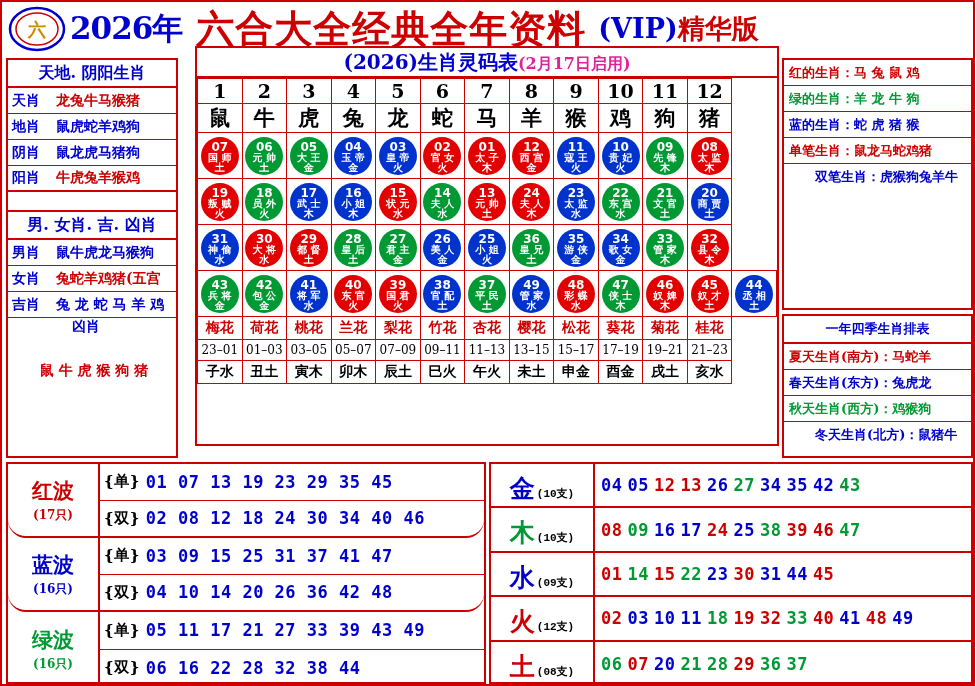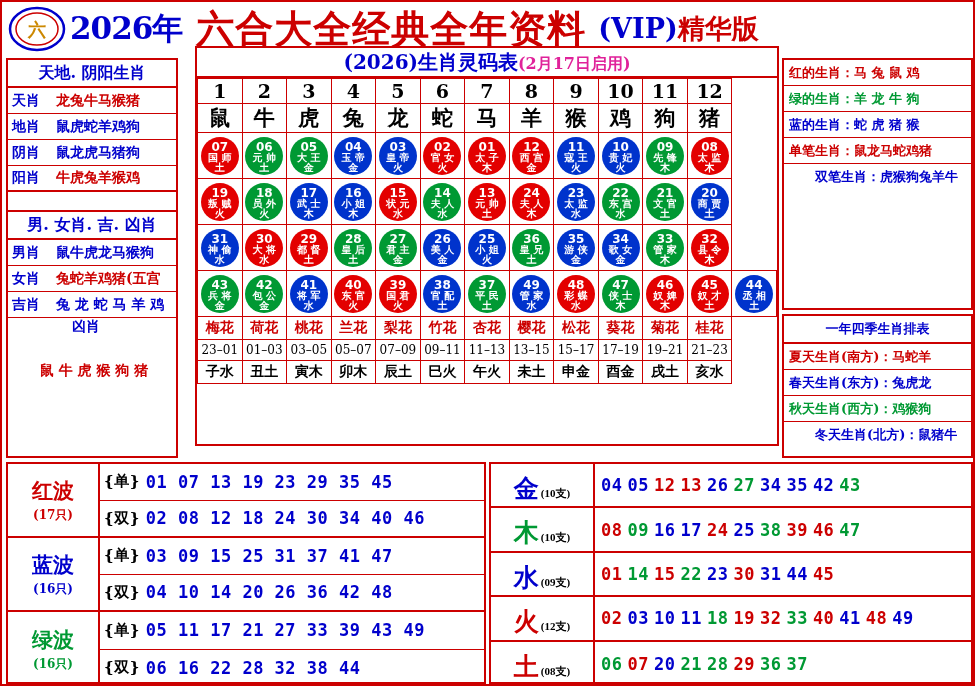--- a/index.html
+++ b/index.html
@@ -52,34 +52,34 @@
   .right{left:780px;top:56px;width:191px;height:252px;}
   .right2{left:780px;top:312px;width:191px;height:144px;}
   .rrow{height:26px;line-height:26px;font-size:13px;font-weight:bold;padding-left:5px;border-bottom:1px solid #cc0000;box-sizing:border-box;font-family:"DejaVu Serif","Liberation Serif",serif;white-space:nowrap;}
   .rrow:last-child{border-bottom:none;padding-left:31px;}
   .rttl{text-align:center;font-size:13px;font-weight:bold;height:26px;line-height:26px;border-bottom:2px solid #cc0000;font-family:"DejaVu Serif","Liberation Serif",serif;}
   .rttl .rr{color:#cc0000;}.rttl .gg{color:#009933;}.rttl .bb{color:#0000cc;}
   .t-red{color:#cc0000;}.t-blue{color:#0000cc;}
   
   .bot-l{left:4px;top:460px;width:480px;height:222px;}
   .bot-r{left:487px;top:460px;width:484px;height:222px;}
-  .wave{display:flex;height:74px;border-bottom:2px solid #cc0000;box-sizing:border-box;}
+  .wave{display:flex;height:74px;border-bottom:2px solid #cc0000;box-sizing:border-box;border-radius:18px;}
   .wave:last-child{border-bottom:none;text-align:center;}
   .wname{width:92px;flex:0 0 92px;border-right:2px solid #cc0000;display:flex;flex-direction:column;align-items:center;justify-content:center;box-sizing:border-box;}
   .wname .nm{font-size:21px;font-weight:bold;font-family:"DejaVu Serif","Liberation Serif",serif;}
   .wname .ct{font-size:12px;font-weight:bold;font-family:"DejaVu Serif","Liberation Serif",serif;margin-top:2px;}
   .wnums{flex:1;display:flex;flex-direction:column;}
   .wline{flex:1;display:flex;align-items:center;padding-left:4px;font-family:"DejaVu Sans Mono","Liberation Mono",monospace;font-size:17px;font-weight:bold;color:#0000cc;letter-spacing:.5px;}
   .wline:first-child{border-bottom:1px solid #cc0000;}
   .tag{font-family:"DejaVu Serif","Liberation Serif",serif;font-size:15px;font-weight:bold;margin-right:6px;color:#000;}
   .erow{display:flex;height:44.4px;border-bottom:2px solid #cc0000;box-sizing:border-box;align-items:center;}
   .erow:last-child{border-bottom:none;}
   .ename{width:104px;flex:0 0 104px;border-right:2px solid #cc0000;display:flex;align-items:baseline;justify-content:center;box-sizing:border-box;height:100%;padding-top:8px;}
   .ename .c{font-size:25px;font-weight:bold;font-family:"DejaVu Serif","Liberation Serif",serif;}
-  .ename .s{font-size:11px;font-weight:bold;font-family:Liberation Serif, serif;color:#000;margin-left:2px;}
+  .ename .s{font-size:11px;font-weight:bold;font-family:Liberation Mono, monospace;color:#000;margin-left:2px;}
   .enums{flex:1;padding-left:6px;font-family:"DejaVu Sans Mono","Liberation Mono",monospace;font-size:17px;font-weight:bold;letter-spacing:.5px;}
   .enums span{margin-right:5px;}
 </style>
 </head>
 <body>
 
 <div class="page">
 
   <div class="header">
     <div class="logo">

